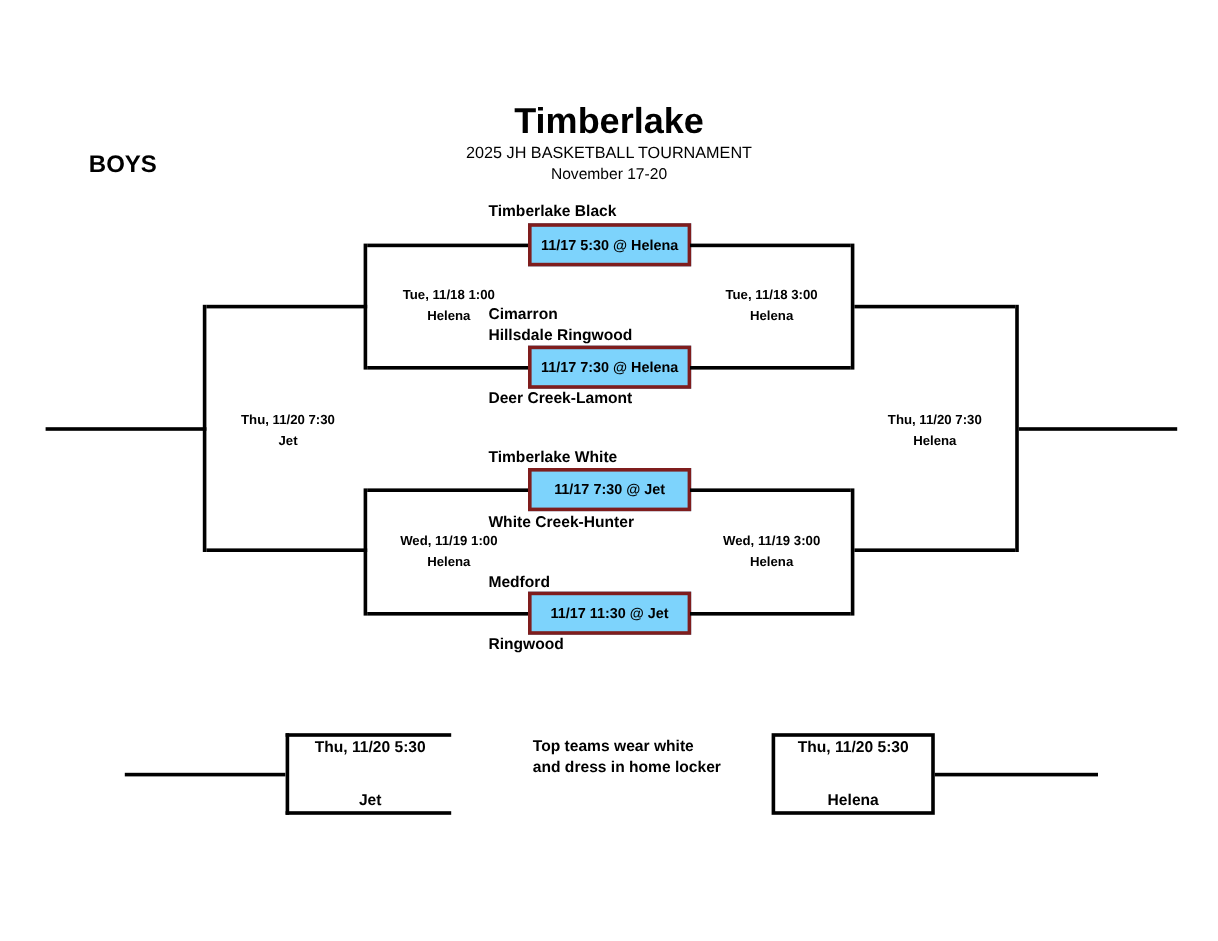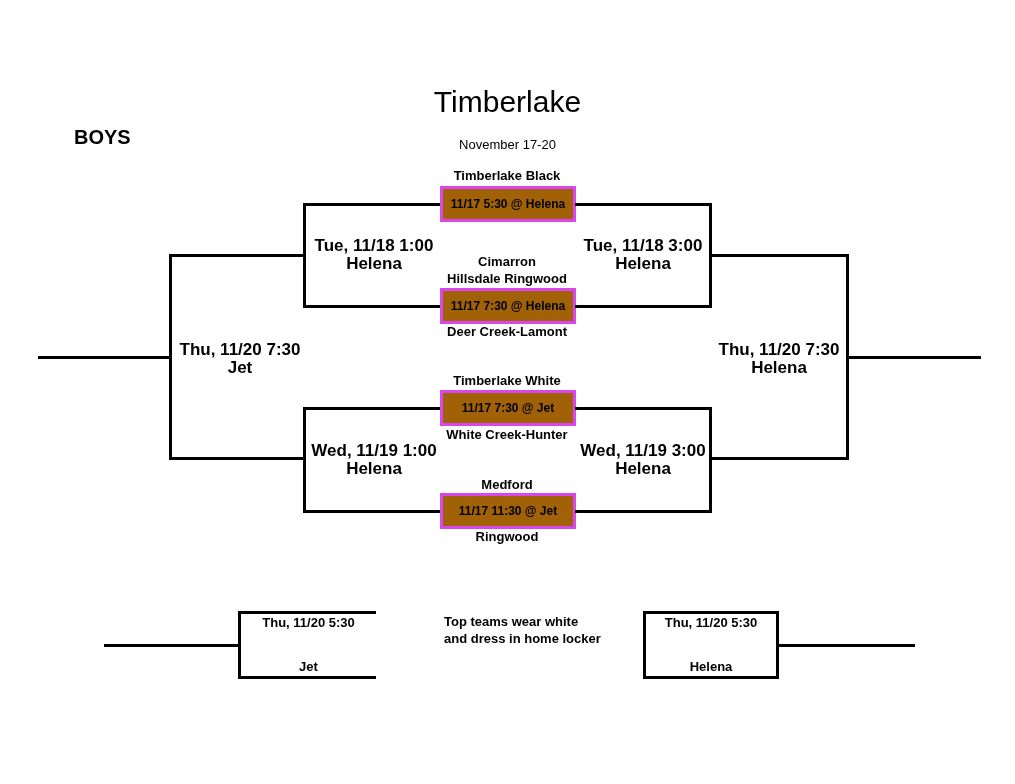--- a/index.html
+++ b/index.html
@@ -10,67 +10,68 @@
     background: #ffffff;
     font-family: "Liberation Sans", sans-serif;
     color: #000000;
     overflow: hidden;
   }
   .hline { position: absolute; height: 3px; background: #000; }
   .vline { position: absolute; width: 3px; background: #000; }
 
   .title {
     position: absolute; left: 0; top: 85px; width: 100%;
-    text-align: center; font-size: 30px; font-weight: normal;
+    text-align: center; font-size: 30px; font-weight: bold;
   }
   .subtitle {
     position: absolute; left: 0; top: 120px; width: 100%;
     text-align: center; font-size: 13.5px; font-weight: normal;
   }
   .dates {
     position: absolute; left: 0; top: 137px; width: 100%;
     text-align: center; font-size: 13px; font-weight: normal;
   }
   .division {
     position: absolute; left: 74px; top: 126px;
     font-size: 20px; font-weight: bold;
   }
 
   .team {
     position: absolute; left: 407px; width: 200px;
-    text-align: center; font-size: 13px; font-weight: bold;
+    font-size: 13px; font-weight: bold;
   }
   .gamebox {
     position: absolute; left: 440px; width: 136px; height: 36px;
-    border: 3px solid #d946ef; box-sizing: border-box; background: #a16207;
+    border: 3px solid #7f1d1d; box-sizing: border-box; background: #7dd3fc;
     display: flex; align-items: center; justify-content: center;
     font-size: 12px; font-weight: bold; white-space: nowrap;
   }
   .slot {
     position: absolute; width: 160px; text-align: center;
-    font-size: 17px; font-weight: bold; line-height: 18px;
+    font-size: 11px; font-weight: bold; line-height: 18px;
   }
   .conbox {
     position: absolute; top: 611px; height: 68px; box-sizing: border-box;
     display: flex; flex-direction: column; align-items: center; justify-content: center;
     font-size: 13px; font-weight: bold; line-height: 18px; background: #fff; gap: 26px;
   }
   .conbox.open-right { left: 238px; width: 138px; border: 3px solid #000; border-right: none; }
   .conbox.closed { left: 643px; width: 136px; border: 3px solid #000; }
   .note {
     position: absolute; left: 444px; top: 613px;
     font-size: 13px; font-weight: bold; line-height: 17px; text-align: left;
   }
 </style>
 </head>
 <body>
 
 <div id="canvas">
 
   <div class="title">Timberlake</div>
+  <div class="subtitle">2025 JH BASKETBALL TOURNAMENT</div>
   <div class="dates">November 17-20</div>
   <div class="division">BOYS</div>
 
   <div class="team" style="top:168px;">Timberlake Black</div>
   <div class="gamebox" style="top:186px;">11/17 5:30 @ Helena</div>
   <div class="team" style="top:222px;margin-top:32px;">Cimarron</div>
 
   <div class="team" style="top:271px;">Hillsdale Ringwood</div>
   <div class="gamebox" style="top:288px;text-align:right;">11/17 7:30 @ Helena</div>
   <div class="team" style="top:324px;">Deer Creek-Lamont</div>

